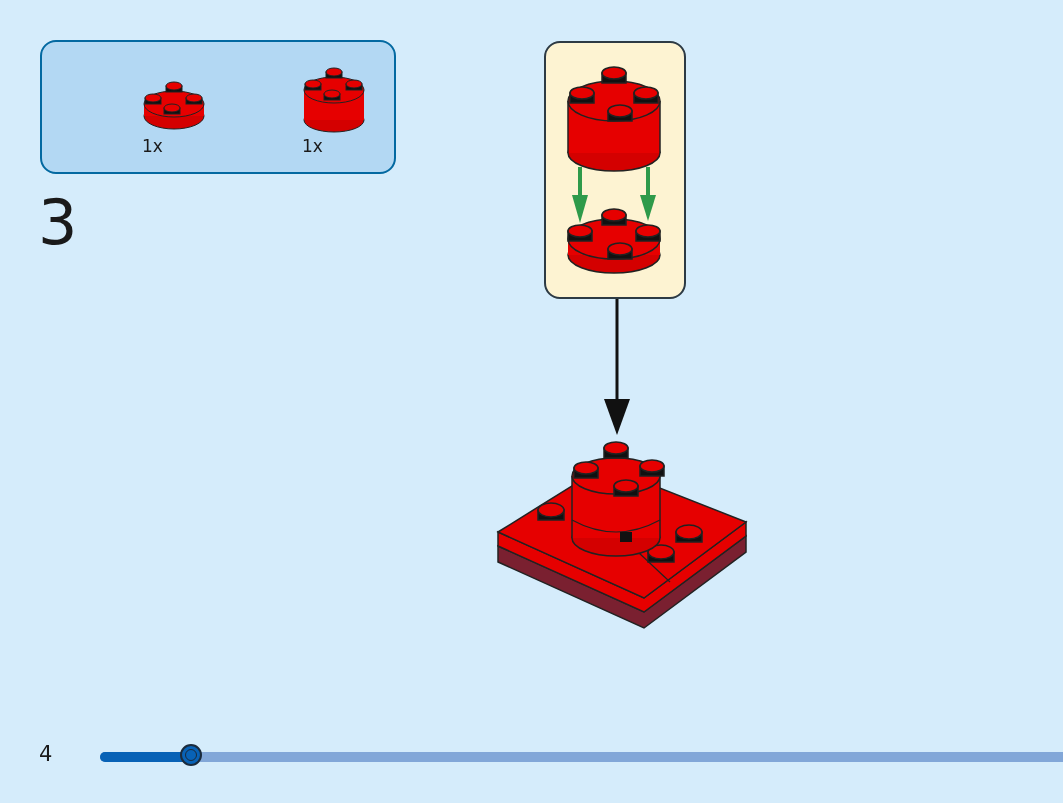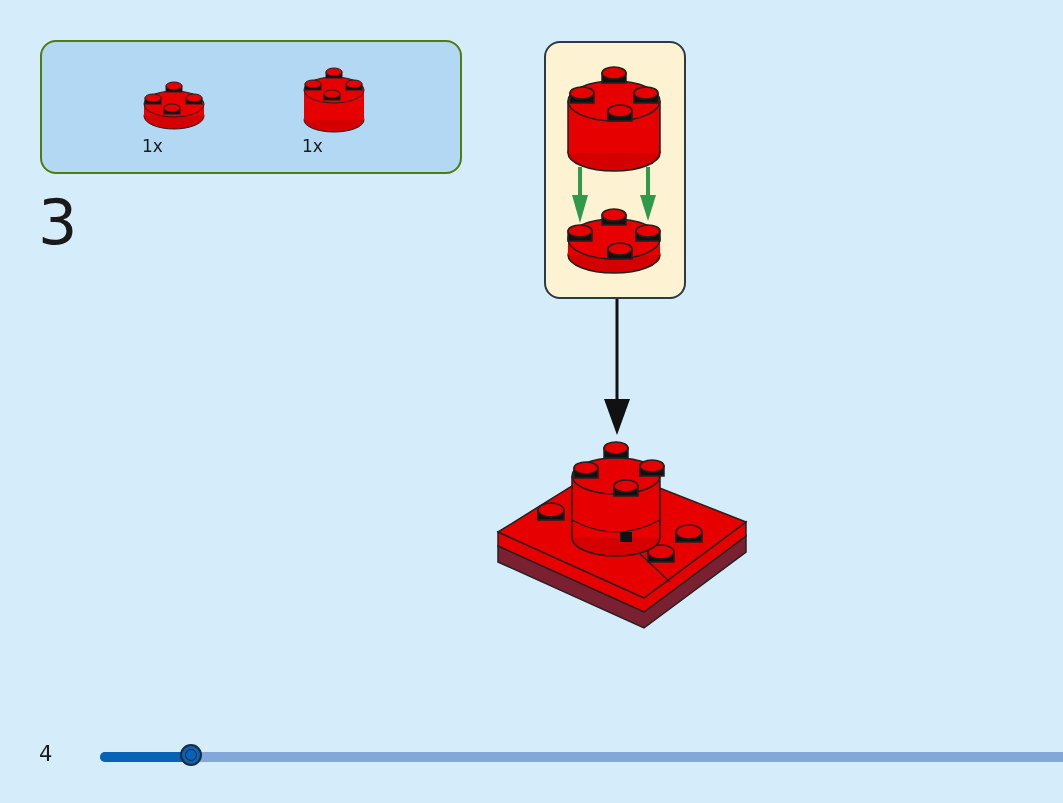--- a/index.html
+++ b/index.html
@@ -2,22 +2,22 @@
 <html><head>
 <meta charset="utf-8">
 <style>
   html, body { margin: 0; padding: 0; }
   body {
     width: 1063px; height: 803px; position: relative; overflow: hidden;
     background: #d5ecfb;
     font-family: "DejaVu Sans", sans-serif;
   }
   .parts-box {
-    position: absolute; left: 40px; top: 40px; width: 422px; height: 134px;
-    background: #b3d8f3; border: 2px solid #4d7c0f; border-radius: 16px; box-sizing: border-box;
+    position: absolute; left: 40px; top: 40px; width: 356px; height: 134px;
+    background: #b3d8f3; border: 2px solid #0369a1; border-radius: 16px; box-sizing: border-box;
   }
   .part { position: absolute; }
   .part svg { display: block; }
   .part .qty { position: absolute; font-size: 17px; color: #1a1a1a; }
   .step-number {
     position: absolute; left: 38px; top: 192px; font-size: 62px; color: #1a1a1a;
     font-family: "DejaVu Sans", sans-serif; line-height: 1;
   }
   .callout {
     position: absolute; left: 544px; top: 41px; width: 142px; height: 258px;

